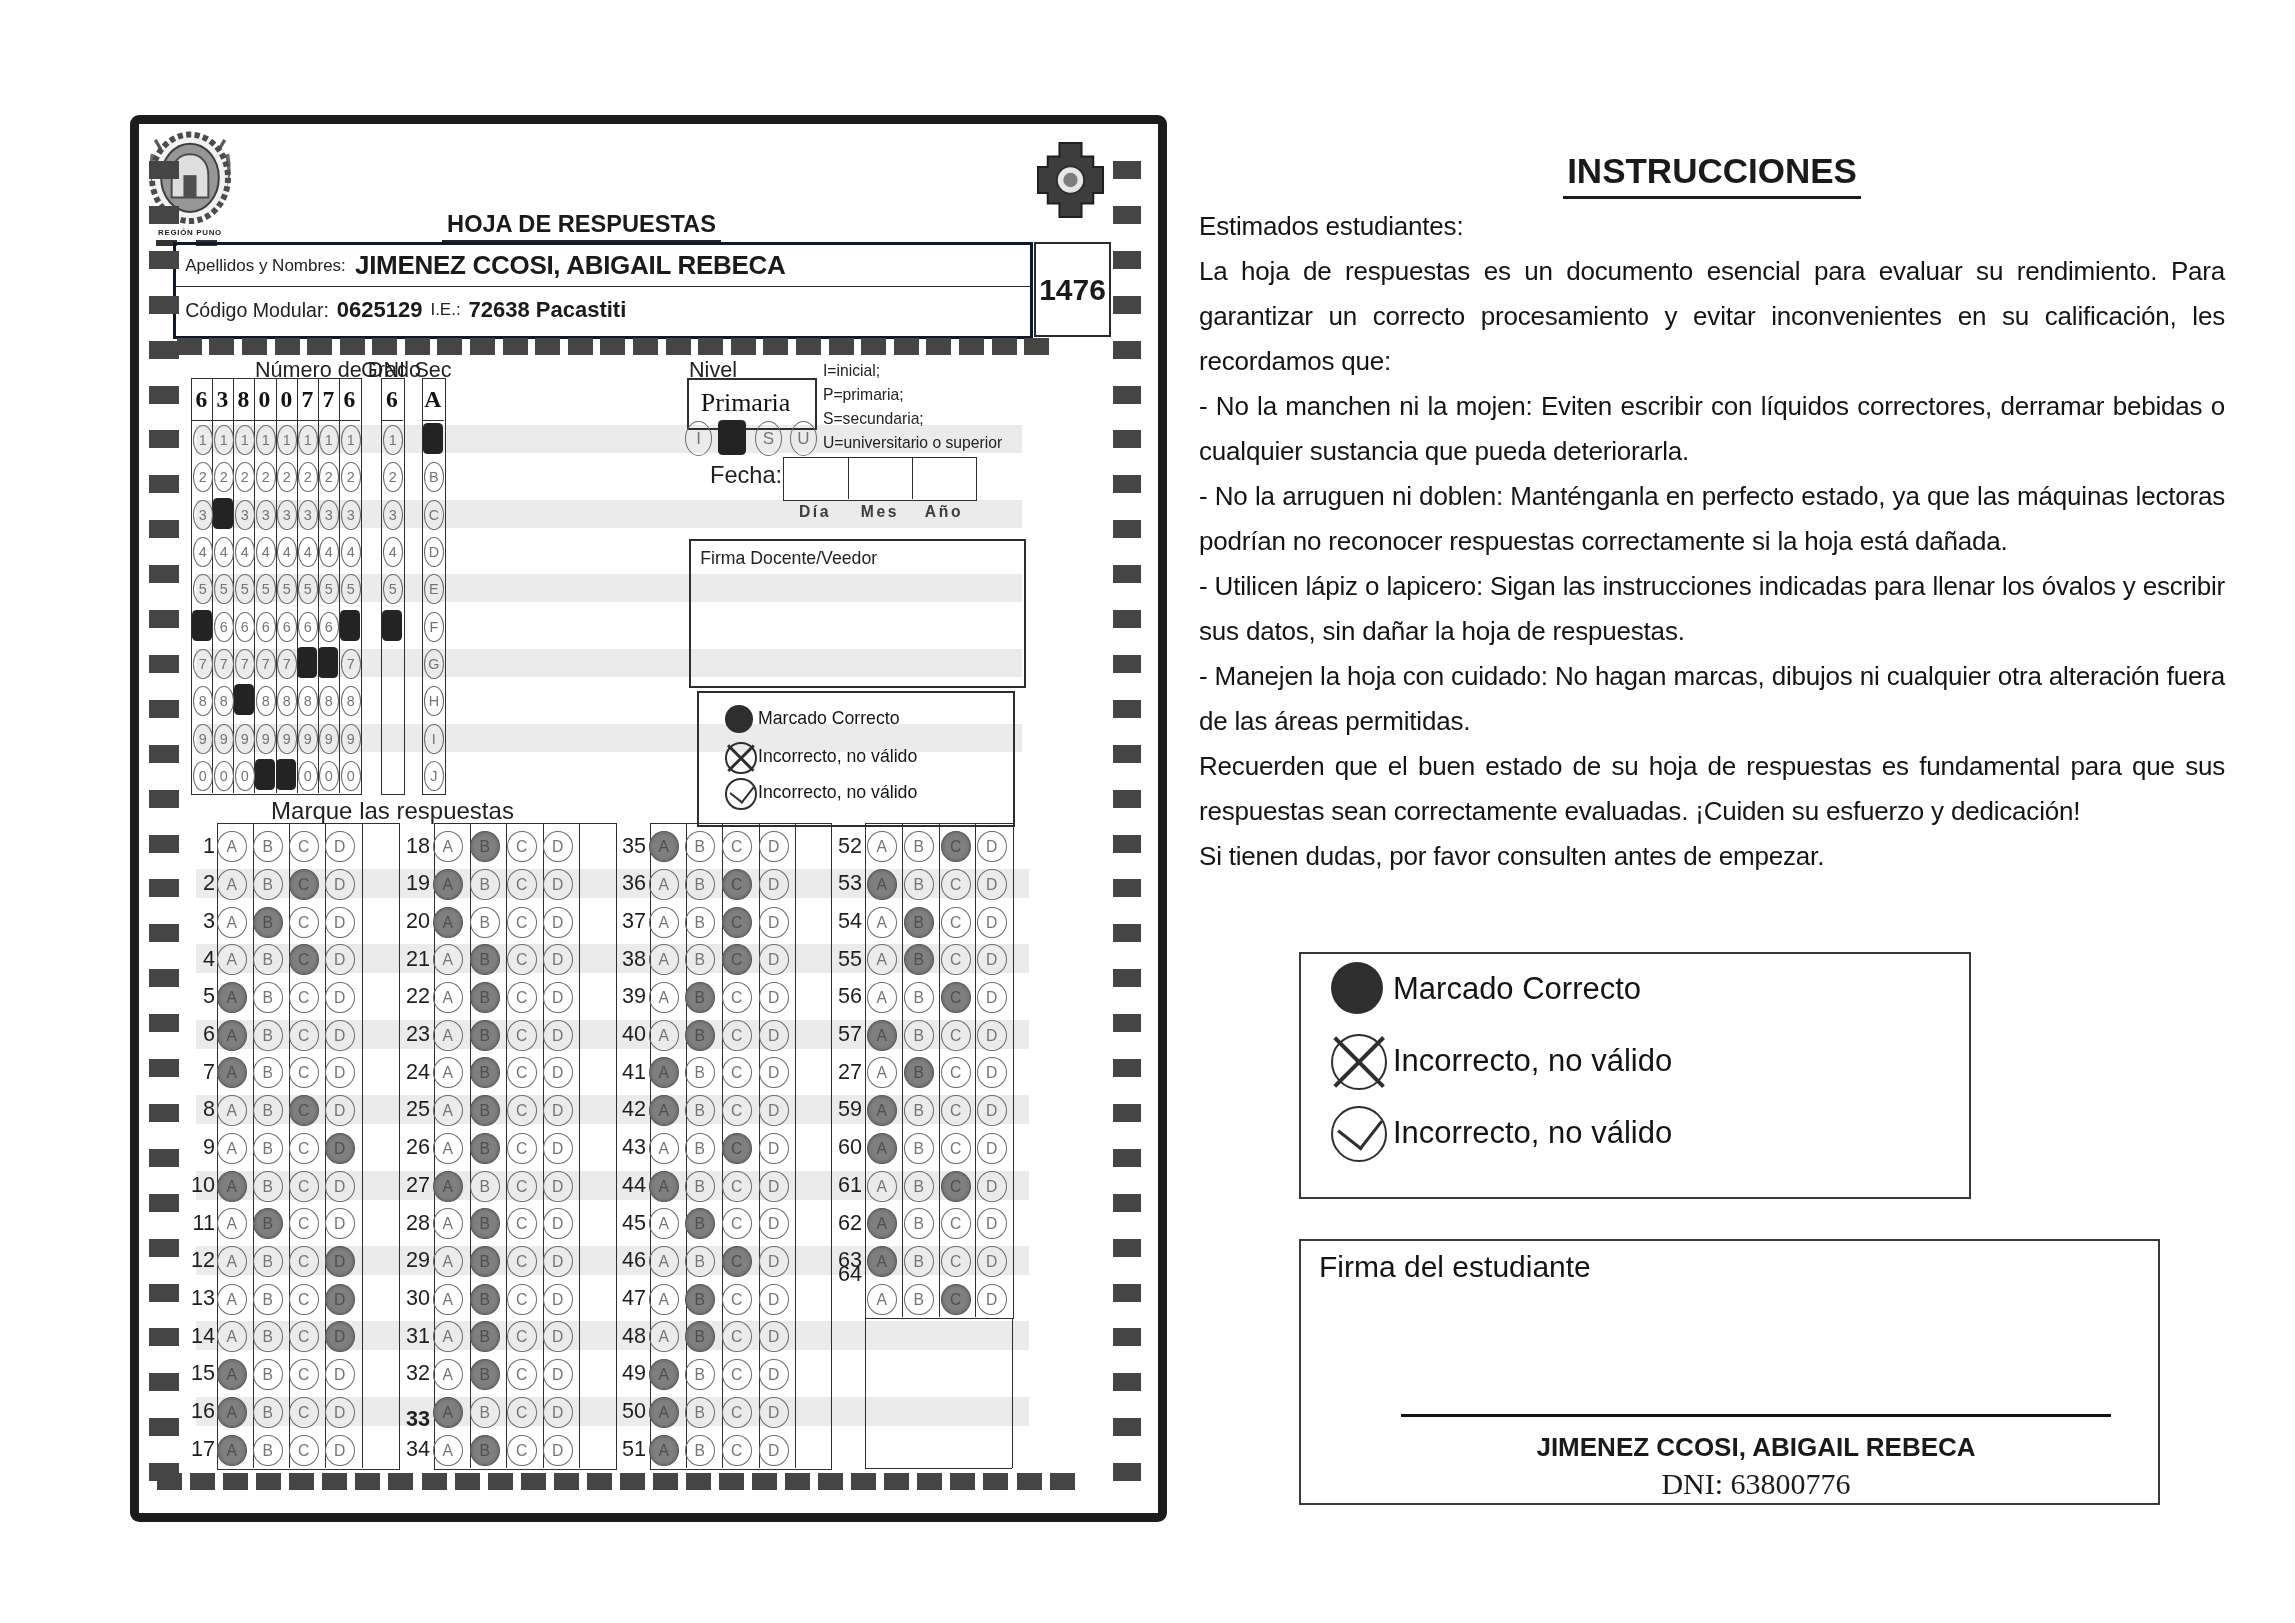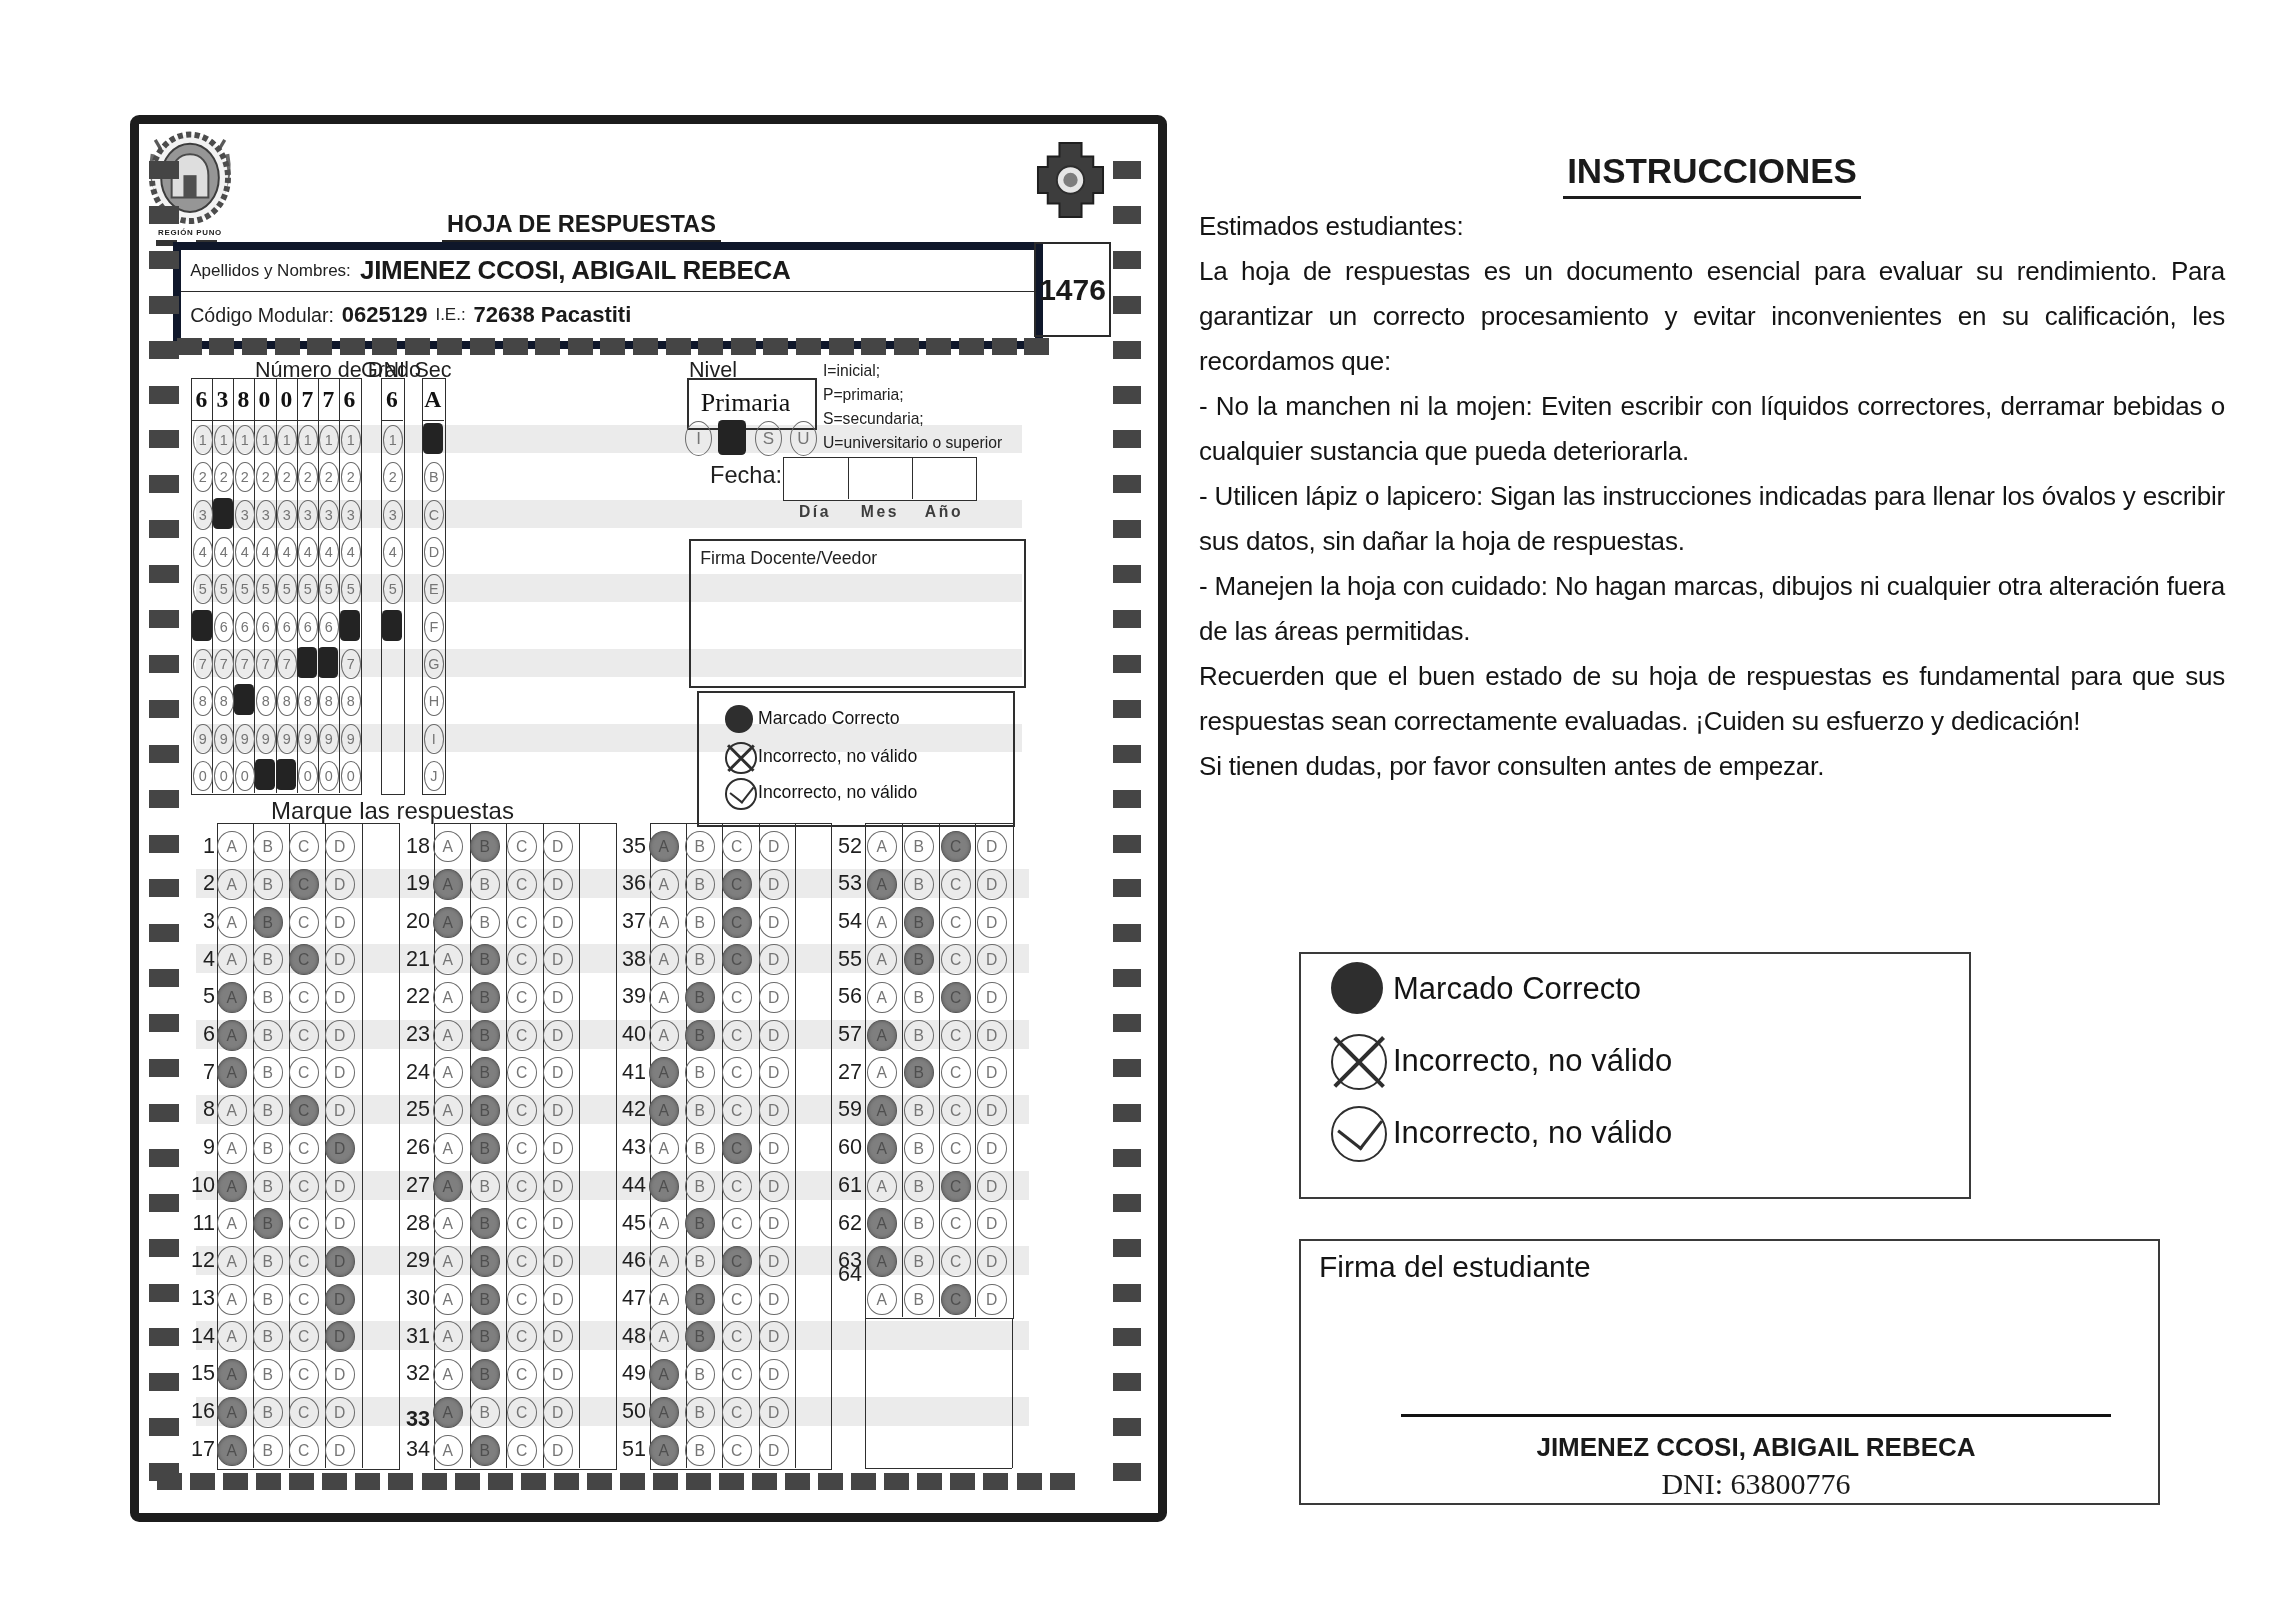--- a/index.html
+++ b/index.html
@@ -11,21 +11,21 @@
   .tmark{position:absolute;background:#454545;z-index:2;}
   .vline{position:absolute;background:#2e2e2e;z-index:1;}
   .hline{position:absolute;background:#2e2e2e;z-index:1;}
   .gridbox{position:absolute;border:1.3px solid #2e2e2e;z-index:1;}
   .banner{position:absolute;background:linear-gradient(100deg,#8f8f8f 0%,#222 14%,#000 50%,#2c2c2c 86%,#9b9b9b 100%);border-radius:6.5px;color:#f5f5f5;text-align:center;z-index:1;display:flex;flex-direction:column;justify-content:center;gap:2.6px;}
   .banner .l1{font-size:13.7px;letter-spacing:2px;font-weight:600;}
   .banner .l2{font-size:37px;font-weight:800;letter-spacing:6.5px;}
   .banner .l3{font-size:21px;letter-spacing:1.3px;font-weight:600;}
   .form-title{position:absolute;text-align:center;z-index:1;}
   .form-title span{display:inline-block;font-size:23.6px;font-weight:700;border-bottom:2px solid #222;padding:0 5.2px 2px;}
-  .namebox{position:absolute;border:8px solid #0f172a;background:transparent;z-index:1;}
+  .namebox{position:absolute;border:3px solid #0f172a;background:transparent;z-index:1;}
   .namebox .r1{height:41px;border-bottom:1.3px solid #2a2a2a;display:flex;align-items:center;padding-left:9.2px;gap:9.2px;}
   .namebox .r2{height:46px;display:flex;align-items:center;padding-left:9.2px;gap:7.9px;}
   .lab-sm{font-size:17px;color:#222;}
   .val-bold{font-size:26px;font-weight:700;letter-spacing:-0.3px;}
   .val-bold2{font-size:22px;font-weight:700;}
   .numbox{position:absolute;border:2px solid #2a2a2a;display:flex;align-items:center;justify-content:center;font-size:30px;font-weight:700;z-index:1;}
   .seclabel{position:absolute;font-size:21.6px;color:#1f1f1f;z-index:1;}
   .bubble{position:absolute;border:1.3px solid #6b6b6b;border-radius:50%;display:flex;align-items:center;justify-content:center;color:#757575;background:transparent;z-index:1;}
   .bubble.marked{background:#7f7f7f;border-color:#575757;color:rgba(30,30,30,.5);box-shadow:inset 0 0 3.9px #5a5a5a;}
   .dmark{position:absolute;background:#232323;border-radius:4.6px;z-index:2;}
@@ -145,20 +145,21 @@
 
   <div class="seclabel" style="left:209px;top:797px;width:367px;text-align:center;font-size:24px;">Marque las respuestas</div>
 
   <div class="instr-title" style="left:1199px;top:151px;width:1026px;">
     <span>INSTRUCCIONES</span>
   </div>
   <div class="instr" id="instr" style="left:1199px;top:204px;width:1026px;">
       <p>Estimados estudiantes:</p>
       <p>La hoja de respuestas es un documento esencial para evaluar su rendimiento. Para garantizar un correcto procesamiento y evitar inconvenientes en su calificación, les recordamos que:</p>
       <p>- No la manchen ni la mojen: Eviten escribir con líquidos correctores, derramar bebidas o cualquier sustancia que pueda deteriorarla.</p>
+      <p>- No la arruguen ni doblen: Manténganla en perfecto estado, ya que las máquinas lectoras podrían no reconocer respuestas correctamente si la hoja está dañada.</p>
       <p>- Utilicen lápiz o lapicero: Sigan las instrucciones indicadas para llenar los óvalos y escribir sus datos, sin dañar la hoja de respuestas.</p>
       <p>- Manejen la hoja con cuidado: No hagan marcas, dibujos ni cualquier otra alteración fuera de las áreas permitidas.</p>
       <p>Recuerden que el buen estado de su hoja de respuestas es fundamental para que sus respuestas sean correctamente evaluadas. ¡Cuiden su esfuerzo y dedicación!</p>
       <p>Si tienen dudas, por favor consulten antes de empezar.</p>
     </div>
 
   <div class="bigbox" style="left:1299px;top:952px;width:668px;height:243px;"></div>
   <div class="icon icon-filled lg" style="left:1331px;top:962px;width:52px;height:52px;"></div>
   <div class="legend-text" style="left:1393px;top:971px;">Marcado Correcto</div>
   <div class="icon icon-cross lg" style="left:1331px;top:1034px;width:52px;height:52px;"></div>

